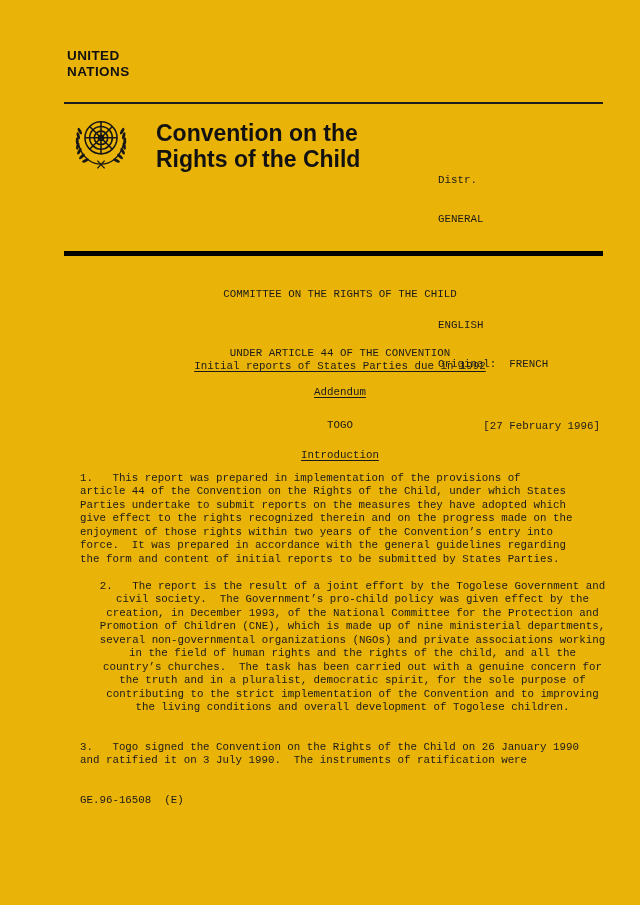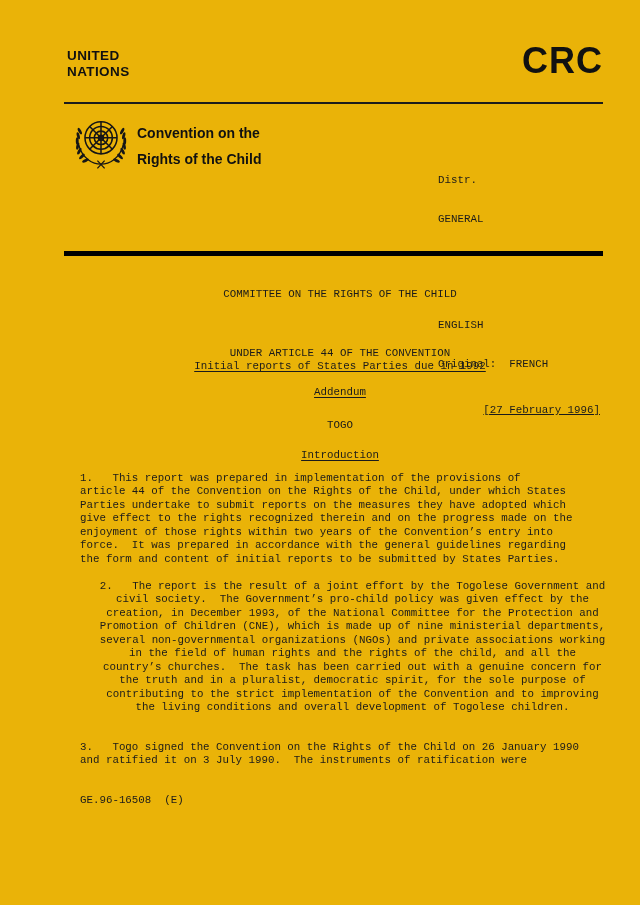--- a/index.html
+++ b/index.html
@@ -25,23 +25,23 @@
     font-family: "Liberation Sans", sans-serif;
     font-weight: 700; font-size: 36px; line-height: 38px;
     letter-spacing: 1px; color: #111;
   }
   .rule-thin {
     position: absolute; left: 64px; width: 539px; top: 102px;
     height: 2px; background: #1c1c1c;
   }
   .emblem { position: absolute; left: 70px; top: 114px; }
   .conv-title {
-    position: absolute; left: 137px; top: 120px;
+    position: absolute; left: 156px; top: 120px;
     font-family: "Liberation Sans", sans-serif;
-    font-weight: 700; font-size: 14px; line-height: 26px; color: #111;
+    font-weight: 700; font-size: 23px; line-height: 26px; color: #111;
   }
   .distr {
     position: absolute; left: 438px; top: 121px;
     font-size: 10.8px; line-height: 13.2px; white-space: pre; color: #1b1b1b;
   }
   .distr .grp + .grp { margin-top: 13px; }
   .rule-thick {
     position: absolute; left: 64px; width: 539px; top: 251px;
     height: 5px; background: #000;
   }
@@ -50,21 +50,21 @@
   .cblock {
     position: absolute; left: 80px; width: 520px;
     text-align: center; font-size: 10.8px; line-height: 13.4px;
     white-space: pre; color: #1b1b1b;
   }
   .committee     { top: 288px; }
   .consideration { top: 320px; }
   .reports-title { top: 360px; text-decoration: underline; text-underline-offset: 2px; }
   .addendum      { top: 386px; text-decoration: underline; text-underline-offset: 2px; }
   .country       { top: 411px; margin-top: 8px; }
-  .date-line     { top: 404px; text-align: right; text-decoration: underline; }
+  .date-line     { top: 420px; text-align: right; }
   .intro         { top: 449px; text-decoration: underline; text-underline-offset: 2px; }
 
   
   .para {
     position: absolute; left: 80px; width: 545px;
     font-size: 10.8px; line-height: 13.45px;
     white-space: pre; color: #1b1b1b;
   }
   .p1 { top: 472px; }
   .p2 { top: 580px; text-align: center; }
@@ -78,21 +78,20 @@
 </head>
 <body>
 
 <div class="page">
 
   <div class="org">
     <div>UNITED</div>
     <div>NATIONS</div>
   </div>
 
-  <div class="crc">CRC</div>
 
   <div class="rule-thin"></div>
 
   <svg class="emblem" width="62" height="58" viewBox="0 0 120 112" aria-hidden="true">
     <g stroke="#161616" stroke-width="3" fill="none">
       <circle cx="60" cy="46" r="31"></circle>
       <circle cx="60" cy="46" r="22"></circle>
       <circle cx="60" cy="46" r="13"></circle>
       <circle cx="60" cy="46" r="5"></circle>
       <path d="M29 46 H91 M60 15 V77 M38 24 L82 68 M82 24 L38 68"></path>

